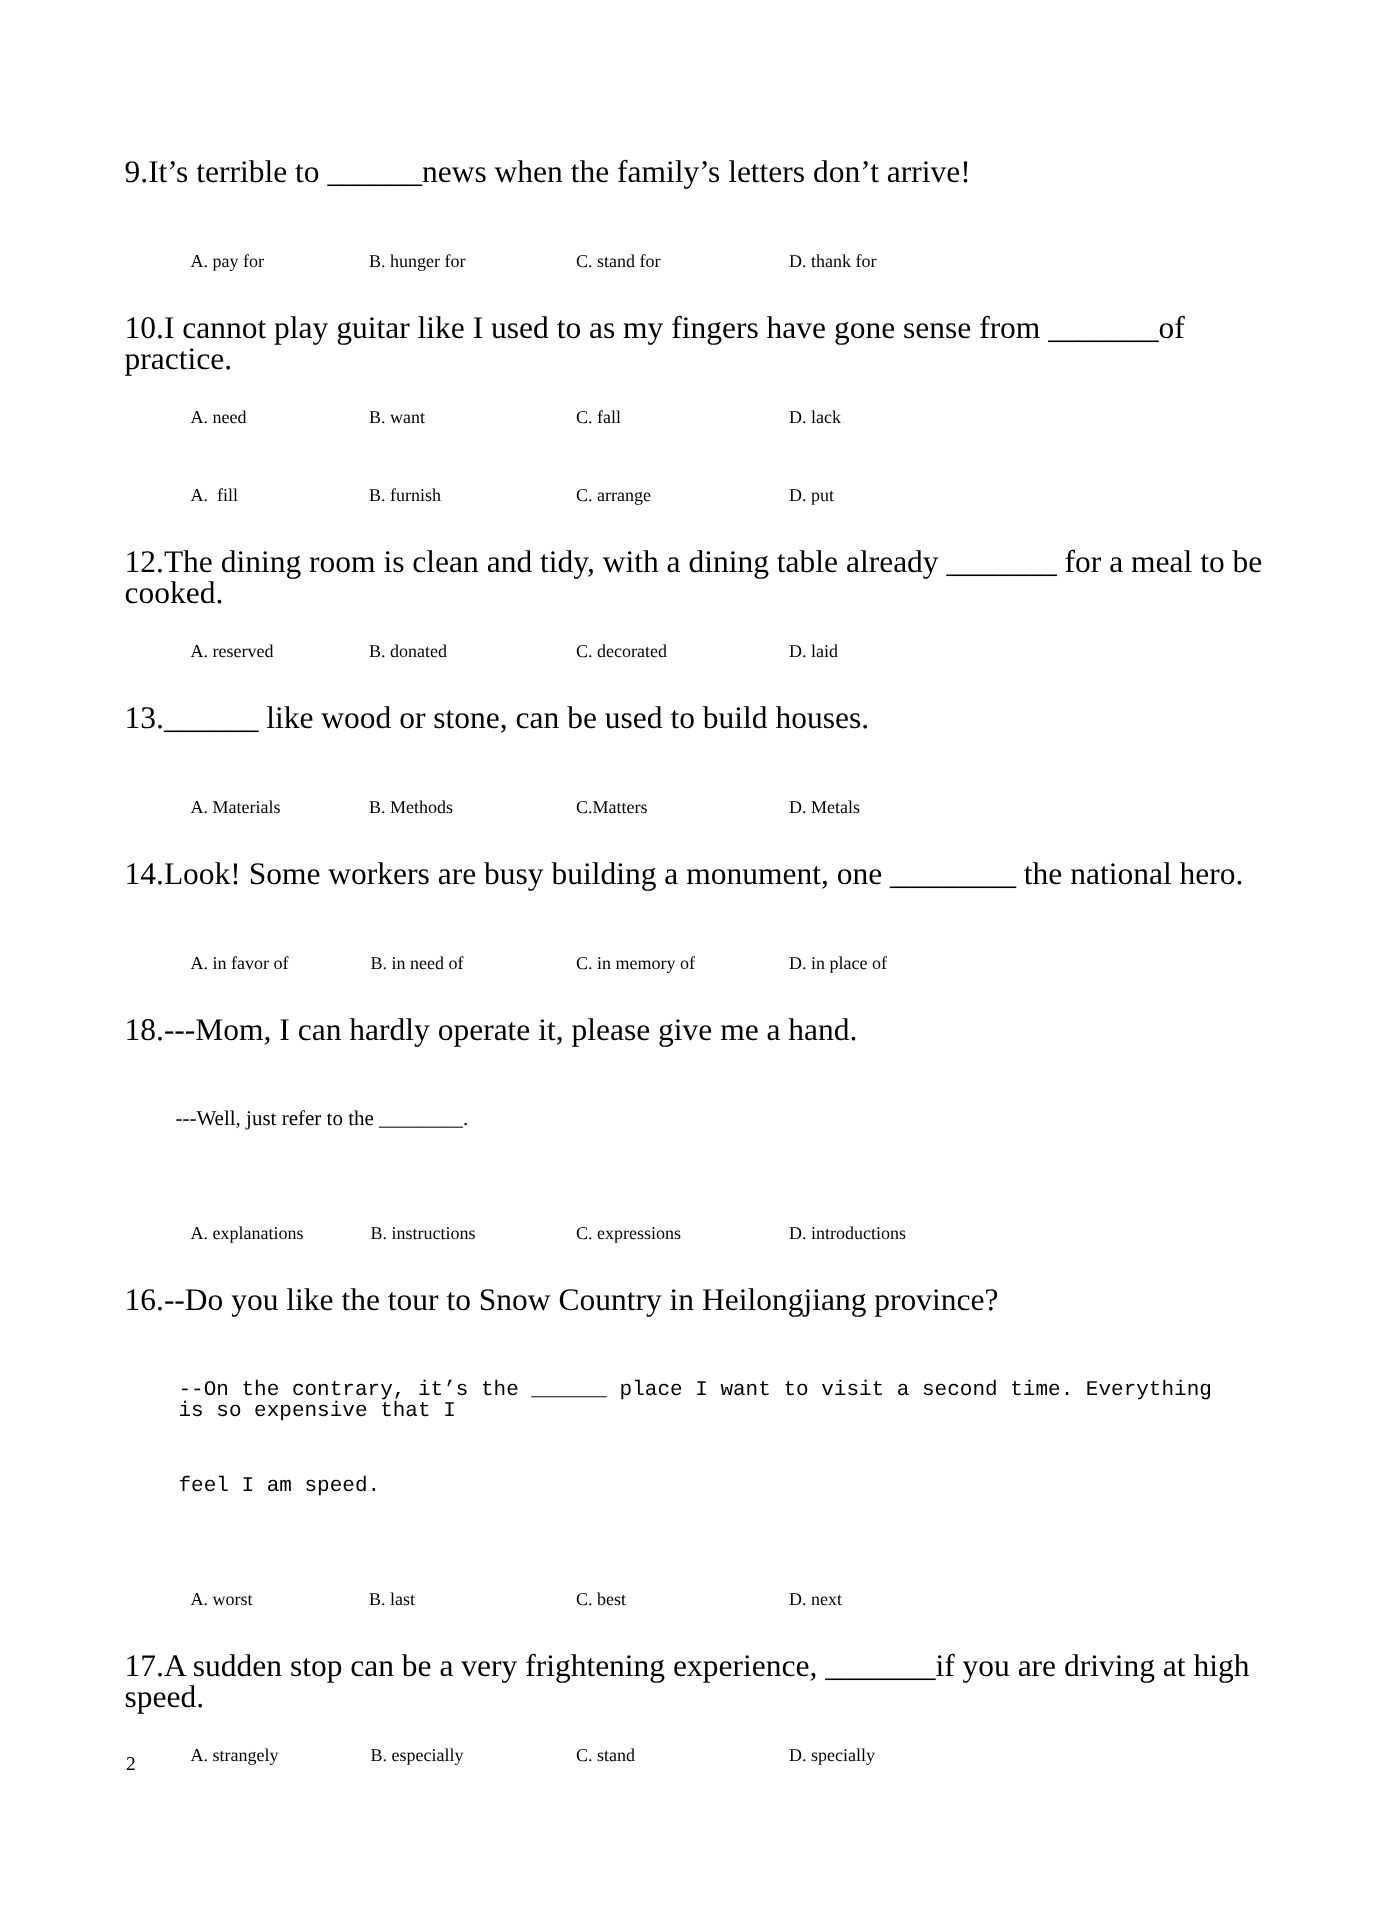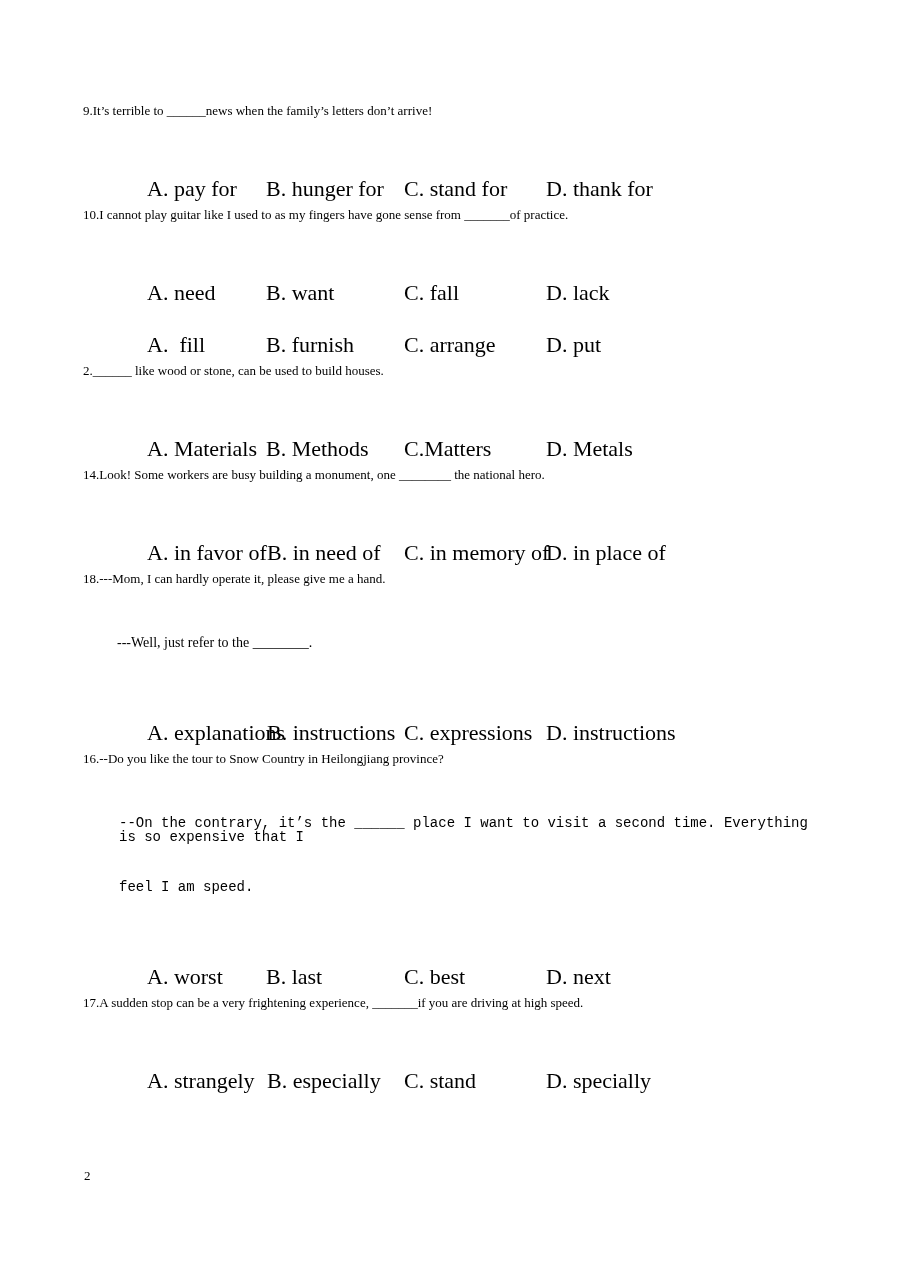--- a/index.html
+++ b/index.html
@@ -29,42 +29,42 @@
     left: 83px;
     top: 104px;
     width: 760px;
   }
 
   
   .qblock {
     margin: 0 0 0 0;
   }
   .stem {
-    font-size: 13px;
+    font-size: 21px;
     line-height: 1;
     margin: 0;
     padding: 0;
     white-space: pre-wrap;
     height: 52px;
   }
   .contline {
     font-size: 14px;
     line-height: 1;
     margin: 12px;
     padding: 0 0 0 22px;
     white-space: pre-wrap;
     height: 52px;
   }
   .contline-sub {
     padding-left: 24px;
     font-family: Liberation Mono, monospace;
   }
 
   .options {
-    font-size: 22px;
+    font-size: 12px;
     line-height: 1;
     margin: 0;
     padding: 0 0 0 20px;
     height: 52px;
     position: relative;
     white-space: pre;
   }
   .opt {
     display: inline-block;
     vertical-align: top;
@@ -108,40 +108,46 @@
         <span class="opt w-a">A. need</span><span class="opt w-b">B. want</span><span class="opt w-c">C. fall</span><span class="opt w-d">D. lack</span>
       </div>
     </div>
 
     <div class="qblock">
       <div class="options">
         <span class="opt w-a">A.  fill</span><span class="opt w-b">B. furnish</span><span class="opt w-c">C. arrange</span><span class="opt w-d">D. put</span>
       </div>
     </div>
 
+    <div class="qblock">
+      <div class="stem">12.The dining room is clean and tidy, with a dining table already _______ for a meal to be cooked.</div>
+      <div class="options">
+        <span class="opt w-a">A. reserved</span><span class="opt w-b">B. donated</span><span class="opt w-c">C. decorated</span><span class="opt w-d">D. laid</span>
+      </div>
+    </div>
 
     <div class="qblock">
-      <div class="stem">2.______ like wood or stone, can be used to build houses.</div>
+      <div class="stem">13.______ like wood or stone, can be used to build houses.</div>
       <div class="options">
         <span class="opt w-a">A. Materials</span><span class="opt w-b">B. Methods</span><span class="opt w-c">C.Matters</span><span class="opt w-d">D. Metals</span>
       </div>
     </div>
 
     <div class="qblock">
       <div class="stem">14.Look! Some workers are busy building a monument, one ________ the national hero.</div>
       <div class="options opts-tight">
         <span class="opt w-a">A. in favor of</span><span class="opt w-b">B. in need of</span><span class="opt w-c">C. in memory of</span><span class="opt w-d">D. in place of</span>
       </div>
     </div>
 
     <div class="qblock">
       <div class="stem">18.---Mom, I can hardly operate it, please give me a hand.</div>
       <div class="contline">---Well, just refer to the ________.</div>
       <div class="options opts-tight">
-        <span class="opt w-a">A. explanations</span><span class="opt w-b">B. instructions</span><span class="opt w-c">C. expressions</span><span class="opt w-d">D. instructions</span>
+        <span class="opt w-a">A. explanations</span><span class="opt w-b">B. instructions</span><span class="opt w-c">C. expressions</span><span class="opt w-d">D. introductions</span>
       </div>
     </div>
 
     <div class="qblock">
       <div class="stem">16.--Do you like the tour to Snow Country in Heilongjiang province?</div>
       <div class="contline contline-sub">--On the contrary, it’s the ______ place I want to visit a second time. Everything is so expensive that I</div>
       <div class="contline contline-sub">feel I am speed.</div>
       <div class="options">
         <span class="opt w-a">A. worst</span><span class="opt w-b">B. last</span><span class="opt w-c">C. best</span><span class="opt w-d">D. next</span>
       </div>

